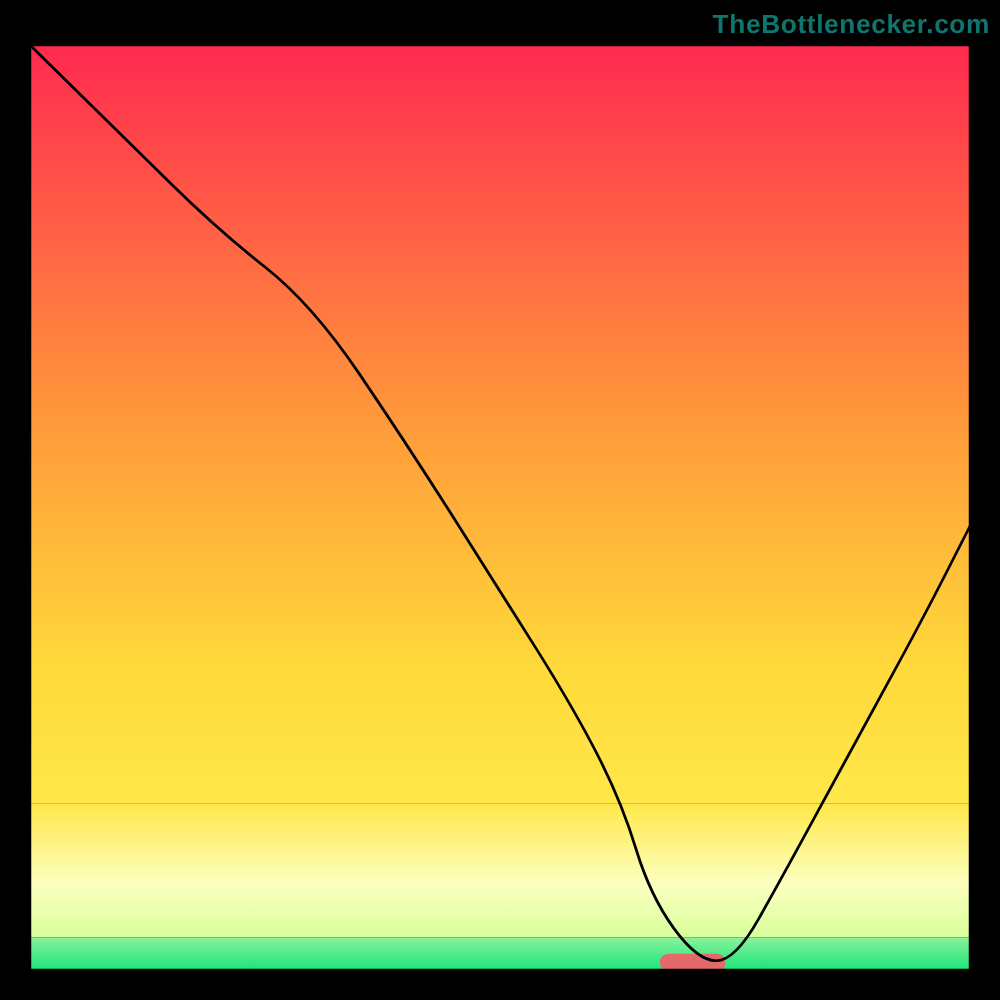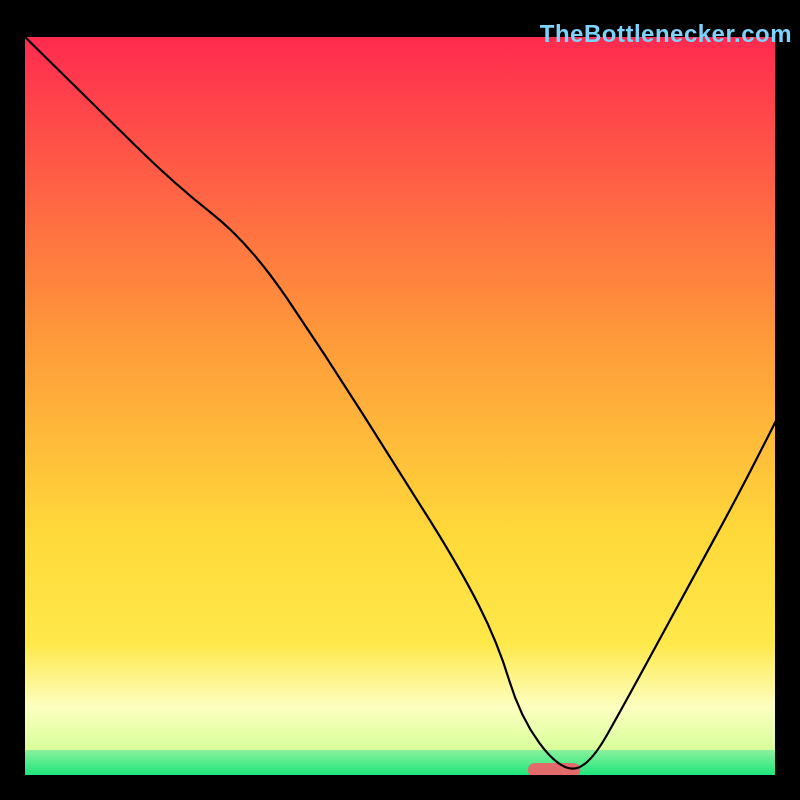--- a/index.html
+++ b/index.html
@@ -10,26 +10,26 @@
     background: #000;
     overflow: hidden;
   }
   .container {
     position: relative;
     width: 800px;
     height: 800px;
   }
   .watermark {
     position: absolute;
-    top: 20px;
+    top: 8px;
     right: 8px;
-    color: #7dd3fc;
+    color: #0f766e;
     font-family: Arial, Helvetica, sans-serif;
     font-weight: bold;
-    font-size: 24px;
+    font-size: 21px;
     z-index: 10;
     letter-spacing: 0.5px;
   }
   .plot-frame {
     position: absolute;
     left: 24px;
     top: 36px;
     width: 752px;
     height: 740px;
   }

